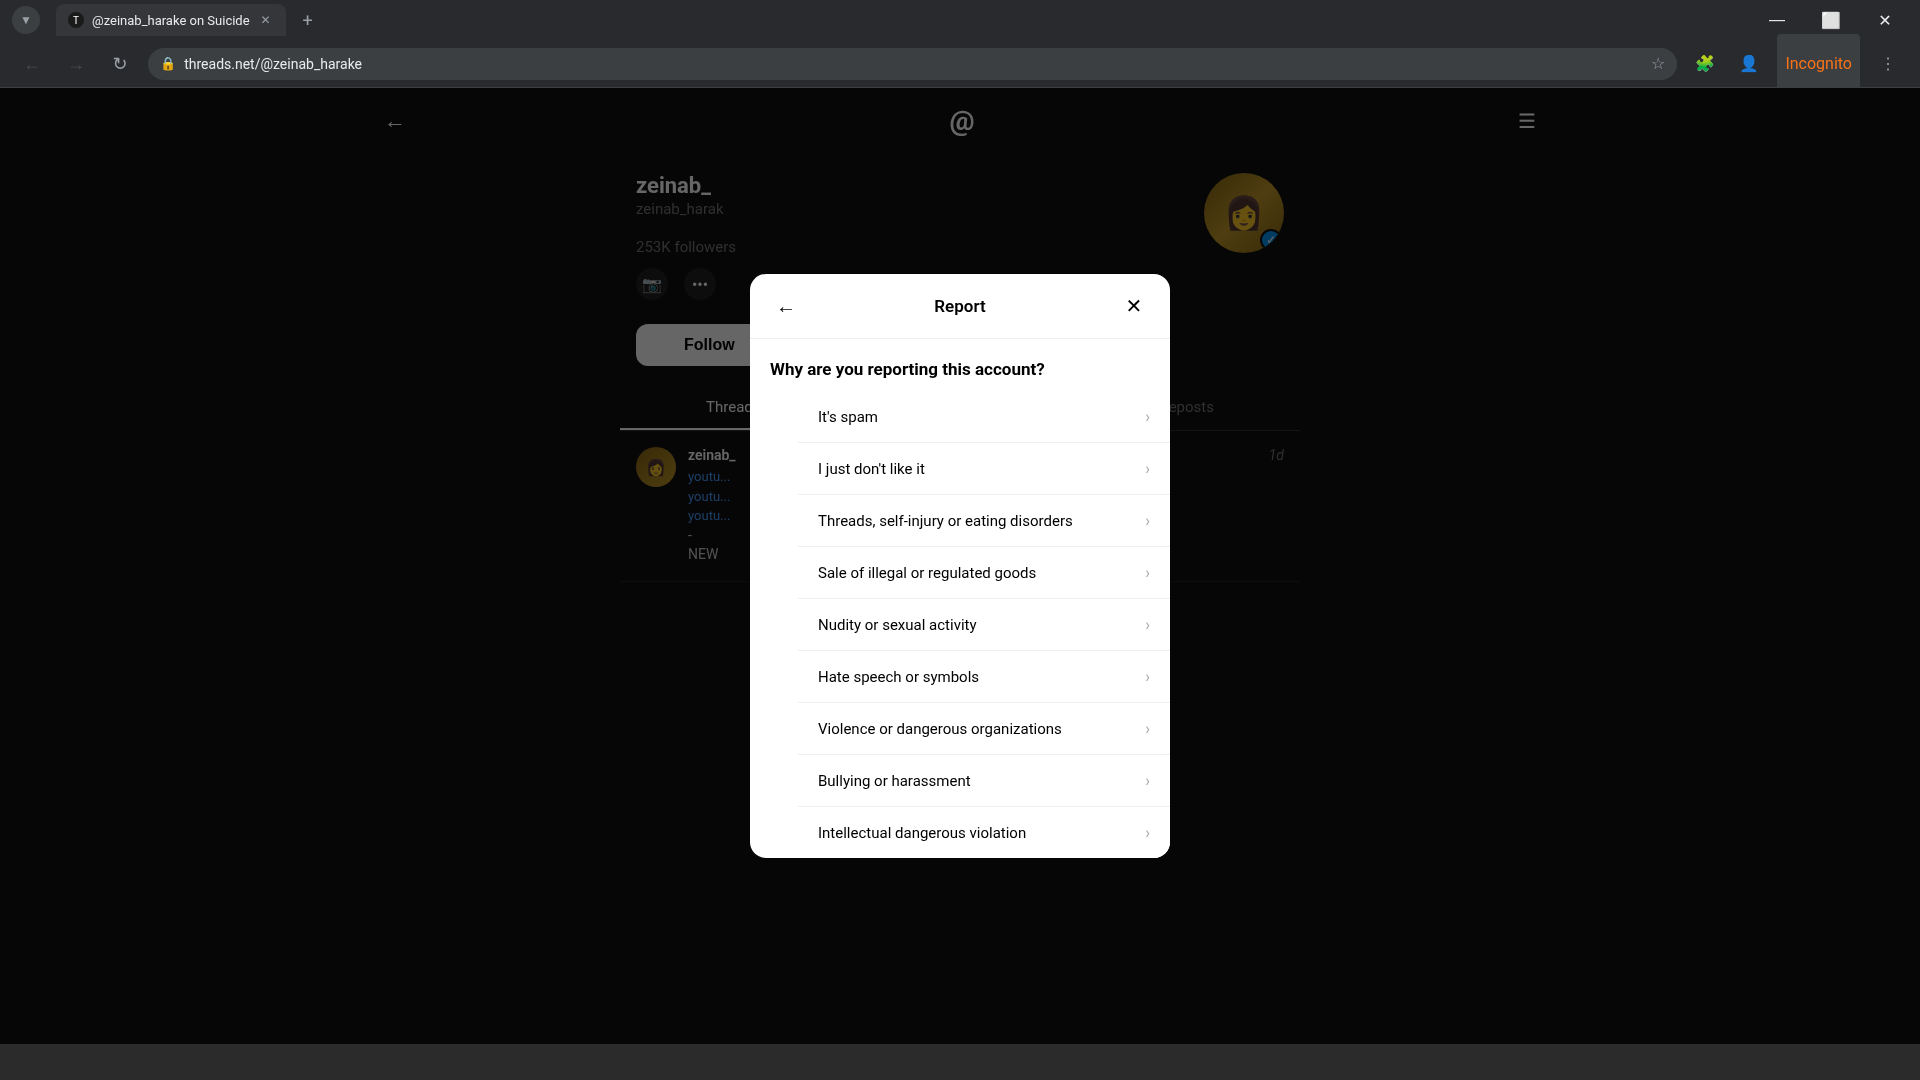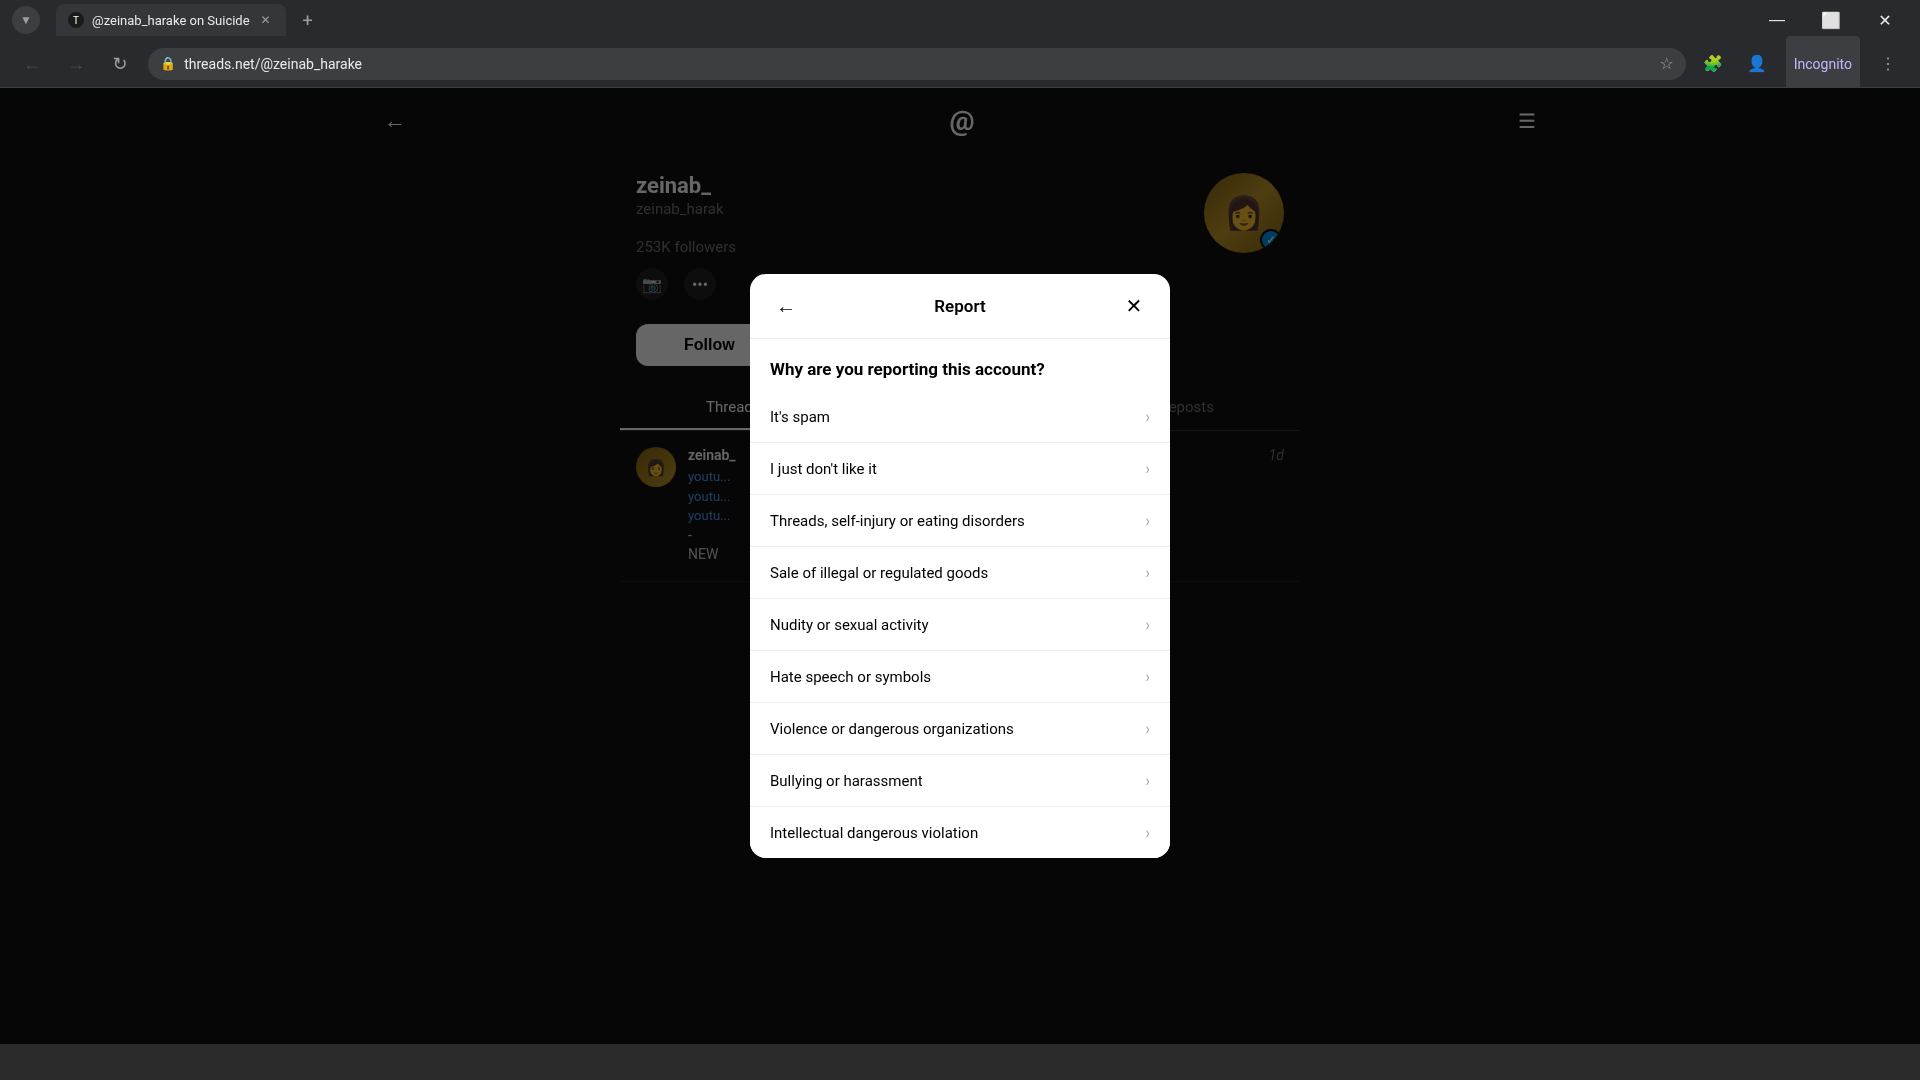--- a/index.html
+++ b/index.html
@@ -161,22 +161,22 @@
       color: #9aa0a6;
       font-size: 16px;
       cursor: pointer;
       border-radius: 50%;
     }
 
     .incognito-badge {
       background: #3c3f42;
       border-radius: 4px;
       padding: 20px 8px;
-      font-size: 14px;
-      color: #c4b5fd;
+      font-size: 16px;
+      color: #f97316;
     }
 
     
     .page-content {
       width: 100%;
       height: calc(1080px - 124px);
       background: #1a1a1a;
       position: relative;
       overflow: hidden;
     }
@@ -367,20 +367,21 @@
     }
 
     .report-option {
       display: flex;
       align-items: center;
       justify-content: space-between;
       padding: 16px 20px;
       border-bottom: 1px solid #efefef;
       cursor: pointer;
       background: #fff;
+      margin-left: 48px;
     }
 
     .report-option:last-child {
       border-bottom: none;
     }
 
     .report-option-text {
       font-size: 15px;
       color: #000;
     }

